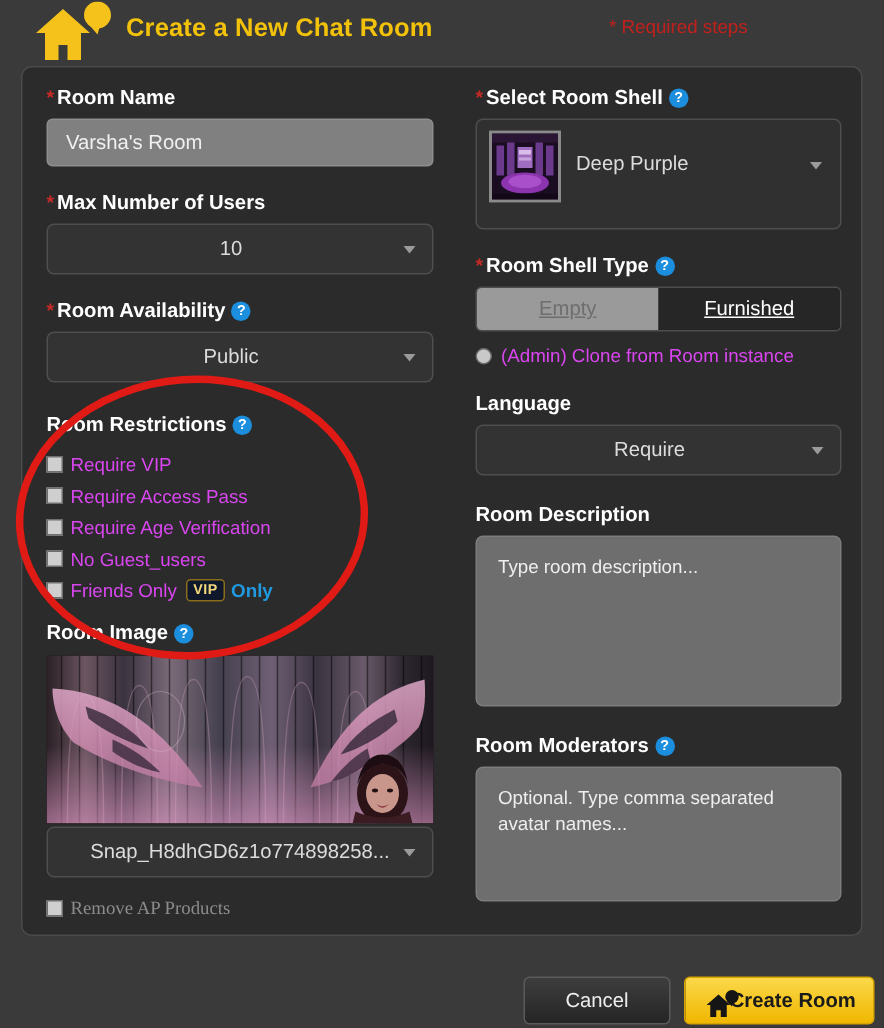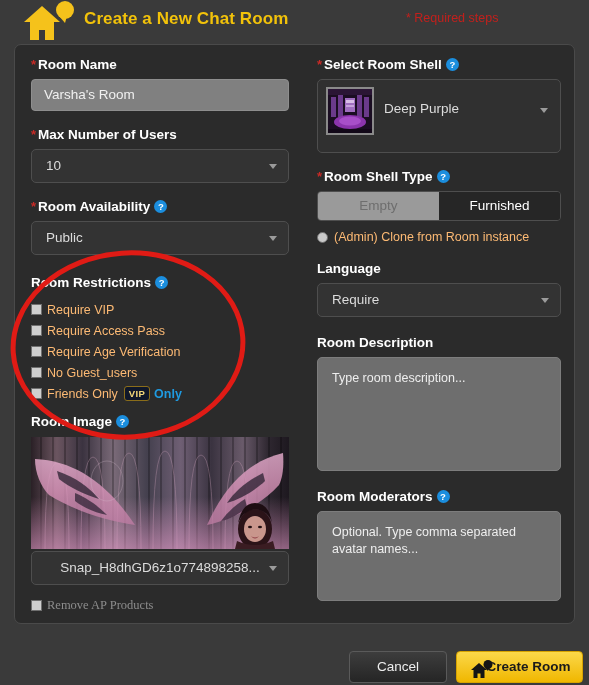--- a/index.html
+++ b/index.html
@@ -51,36 +51,36 @@
     width:100%; height:32px; background:#808080;
     border:1px solid #8e8e8e; border-radius:4px;
     color:#f0f0f0; font-size:13.5px; padding:0 12px; line-height:30px;
     overflow:hidden; white-space:nowrap;
   }
   
   .tselect {
     position:relative; width:100%; height:34px;
     background:#333333; border:1px solid #4e4e4e; border-radius:5px;
     color:#dcdcdc; font-size:13.5px; padding:0 26px 0 14px; line-height:32px;
-    overflow:hidden; white-space:nowrap;
+    overflow:hidden; white-space:nowrap;text-align:center;
   }
   .tselect .caret {
     position:absolute; right:11px; top:14px;
     border-left:4px solid transparent; border-right:4px solid transparent;
     border-top:5px solid #9b9b9b;
   }
   .tselect.center { text-align:center; padding:0 26px 0 26px; }
 
   
   .cbrow { display:flex; align-items:center; margin:0 0 4px 0; height:17px; }
   .cbox {
     width:11px; height:11px; background:#cfcfcf;
     border:1px solid #6f6f6f; margin-right:5px; flex:0 0 auto;
   }
-  .cbtext { font-size:12.5px; color:#fdba74; white-space:nowrap; }
+  .cbtext { font-size:12.5px; color:#d946ef; white-space:nowrap; }
   .cbtext.dim { color:#8c8c8c; }
   .vipbadge {
     display:inline-block; background:#0f172a; color:#f4d87a;
     border:1px solid #8a6d1a; border-radius:3px;
     font-size:9.5px; font-weight:bold; padding:1px 4px;
     margin:0 4px 0 6px; vertical-align:1px; letter-spacing:.3px;
   }
   .onlylbl { color:#1f9ae0; font-size:12.5px; font-weight:bold; }
 
   
@@ -98,21 +98,21 @@
   }
   .shellbox .caret {
     position:absolute; right:12px; top:28px;
     border-left:4px solid transparent; border-right:4px solid transparent;
     border-top:5px solid #9b9b9b;
   }
 
   
   .seg { display:flex; width:100%; height:30px;
     border:1px solid #4e4e4e; border-radius:4px; overflow:hidden; }
-  .seg > div { flex:1 1 50%; text-align:center; font-size:13.5px; line-height:28px; }
+  .seg > div { flex:1 1 50%; text-align:center; font-size:13.5px; line-height:28px;text-decoration:underline; }
   .seg .on  { background:#9a9a9a; color:#6e6e6e; }
   .seg .off { background:#262626; color:#ffffff; }
 
   .radiorow { display:flex; align-items:center; margin-top:8px; height:16px; }
   .radio {
     width:11px; height:11px; border-radius:50%;
     background:#c9c9c9; border:1px solid #6f6f6f; margin-right:6px; flex:0 0 auto;
   }
 
   

